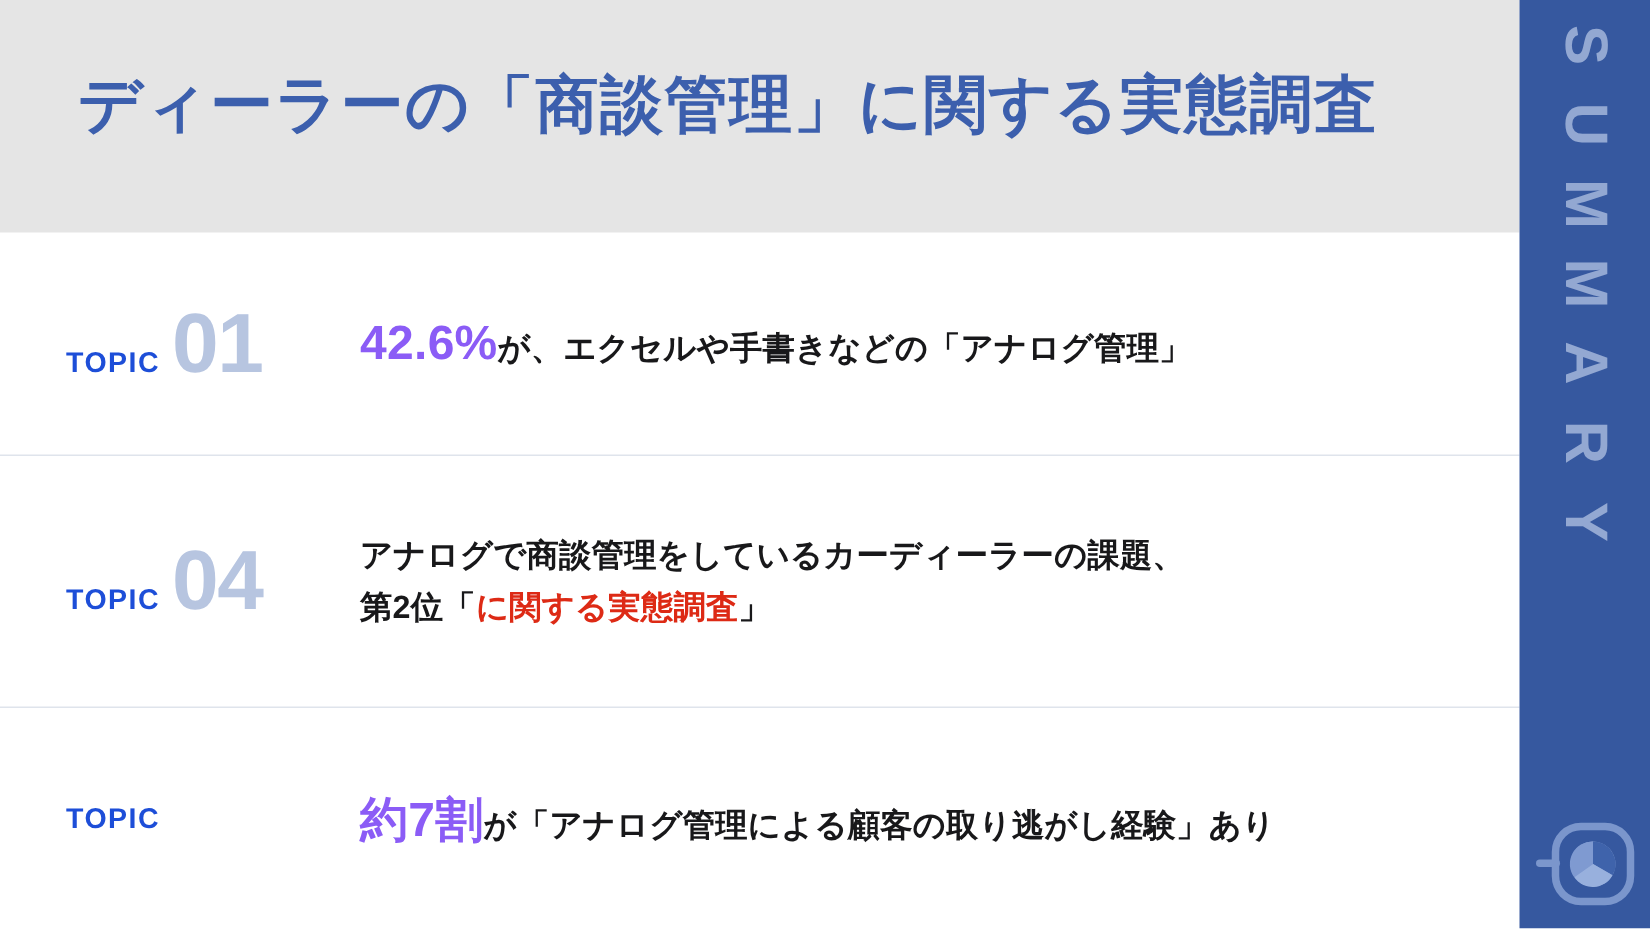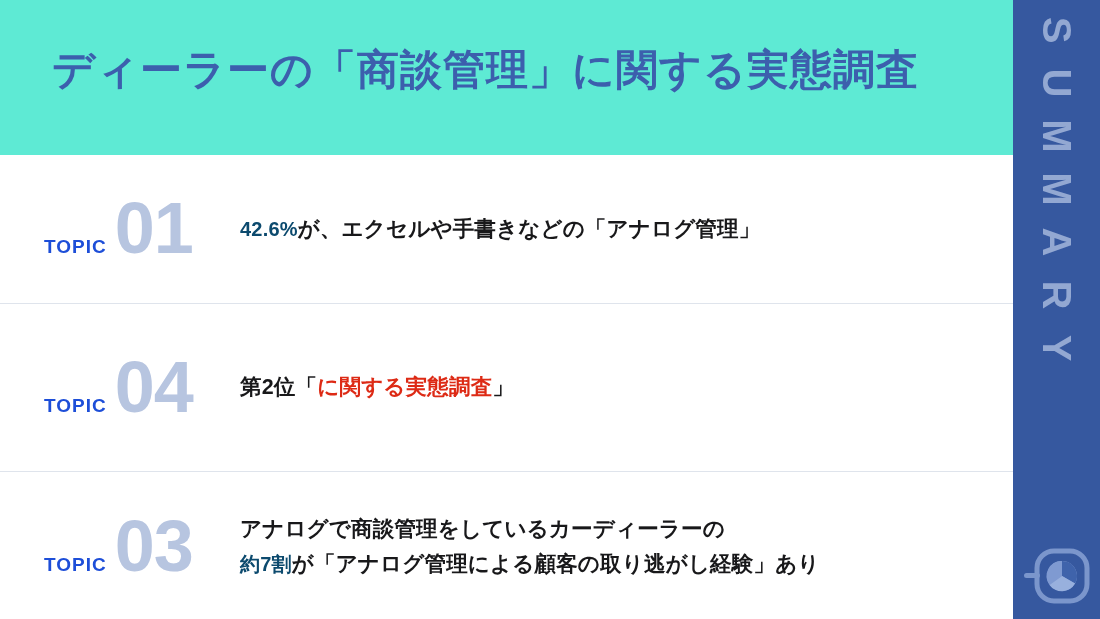--- a/index.html
+++ b/index.html
@@ -23,21 +23,21 @@
     background: #ffffff;
   }
 
   
   .header-band {
     position: absolute;
     left: 0;
     top: 0;
     width: 1013px;
     height: 155px;
-    background: #5eead4;
+    background: #e5e5e5;
   }
   .slide-title {
     position: absolute;
     left: 52px;
     top: 45px;
     font-size: 42px;
     font-weight: bold;
     color: #3c5fad;
     letter-spacing: 1px;
     line-height: 1.2;
@@ -115,40 +115,40 @@
     flex: 0 0 196px;
   }
   .topic-kicker {
     font-size: 19px;
     font-weight: bold;
     color: #1d4ed8;
     letter-spacing: 1px;
     margin-right: 8px;
   }
   .topic-number {
-    font-size: 72px;
+    font-size: 56px;
     font-weight: bold;
     color: #b7c5e0;
     line-height: 0.85;
     letter-spacing: -1px;
   }
 
   .topic-text {
     font-size: 21.5px;
     font-weight: bold;
     color: #18181a;
     line-height: 1.62;
     letter-spacing: 0.2px;
   }
   .topic-text .hl {
     color: #dd2a15;
   }
   .topic-text .num {
-    color: #0c4a6e;
-    font-size: 20px;
+    color: #8b5cf6;
+    font-size: 32px;
   }
 </style>
 </head>
 <body>
 
 <div class="slide">
 
   <div class="header-band">
     <div class="slide-title">ディーラーの「商談管理」に関する実態調査</div>
   </div>
@@ -169,36 +169,35 @@
 
     <div class="divider"></div>
 
     <div class="topic-row r2">
       <div class="topic-mark">
         <span class="topic-kicker">TOPIC</span>
         <span class="topic-number">04</span>
       </div>
       <div class="topic-text">
         <div>
+          <span>アナログで商談管理をしているカーディーラーの課題、</span>
+        </div>
+        <div>
           <span>第2位「</span><span class="hl">に関する実態調査</span><span>」</span>
         </div>
       </div>
     </div>
 
     <div class="divider"></div>
 
     <div class="topic-row r3">
       <div class="topic-mark">
         <span class="topic-kicker">TOPIC</span>
-        <span class="topic-number">03</span>
       </div>
       <div class="topic-text">
-        <div>
-          <span>アナログで商談管理をしているカーディーラーの</span>
-        </div>
         <div>
           <span class="num">約7割</span><span>が「アナログ管理による顧客の取り逃がし経験」あり</span>
         </div>
       </div>
     </div>
 
   </div>
 
   <div class="side-bar">
     <div class="side-bar-label-rot">

